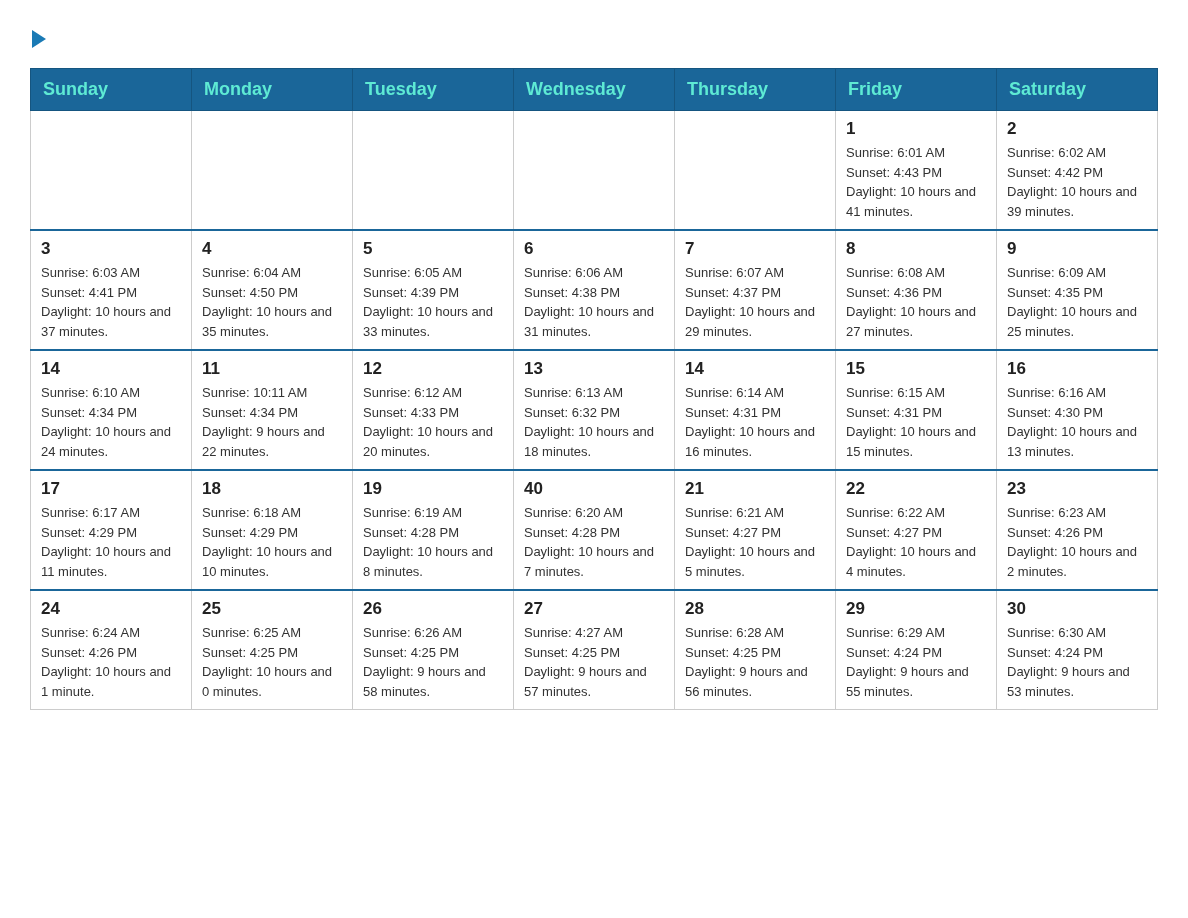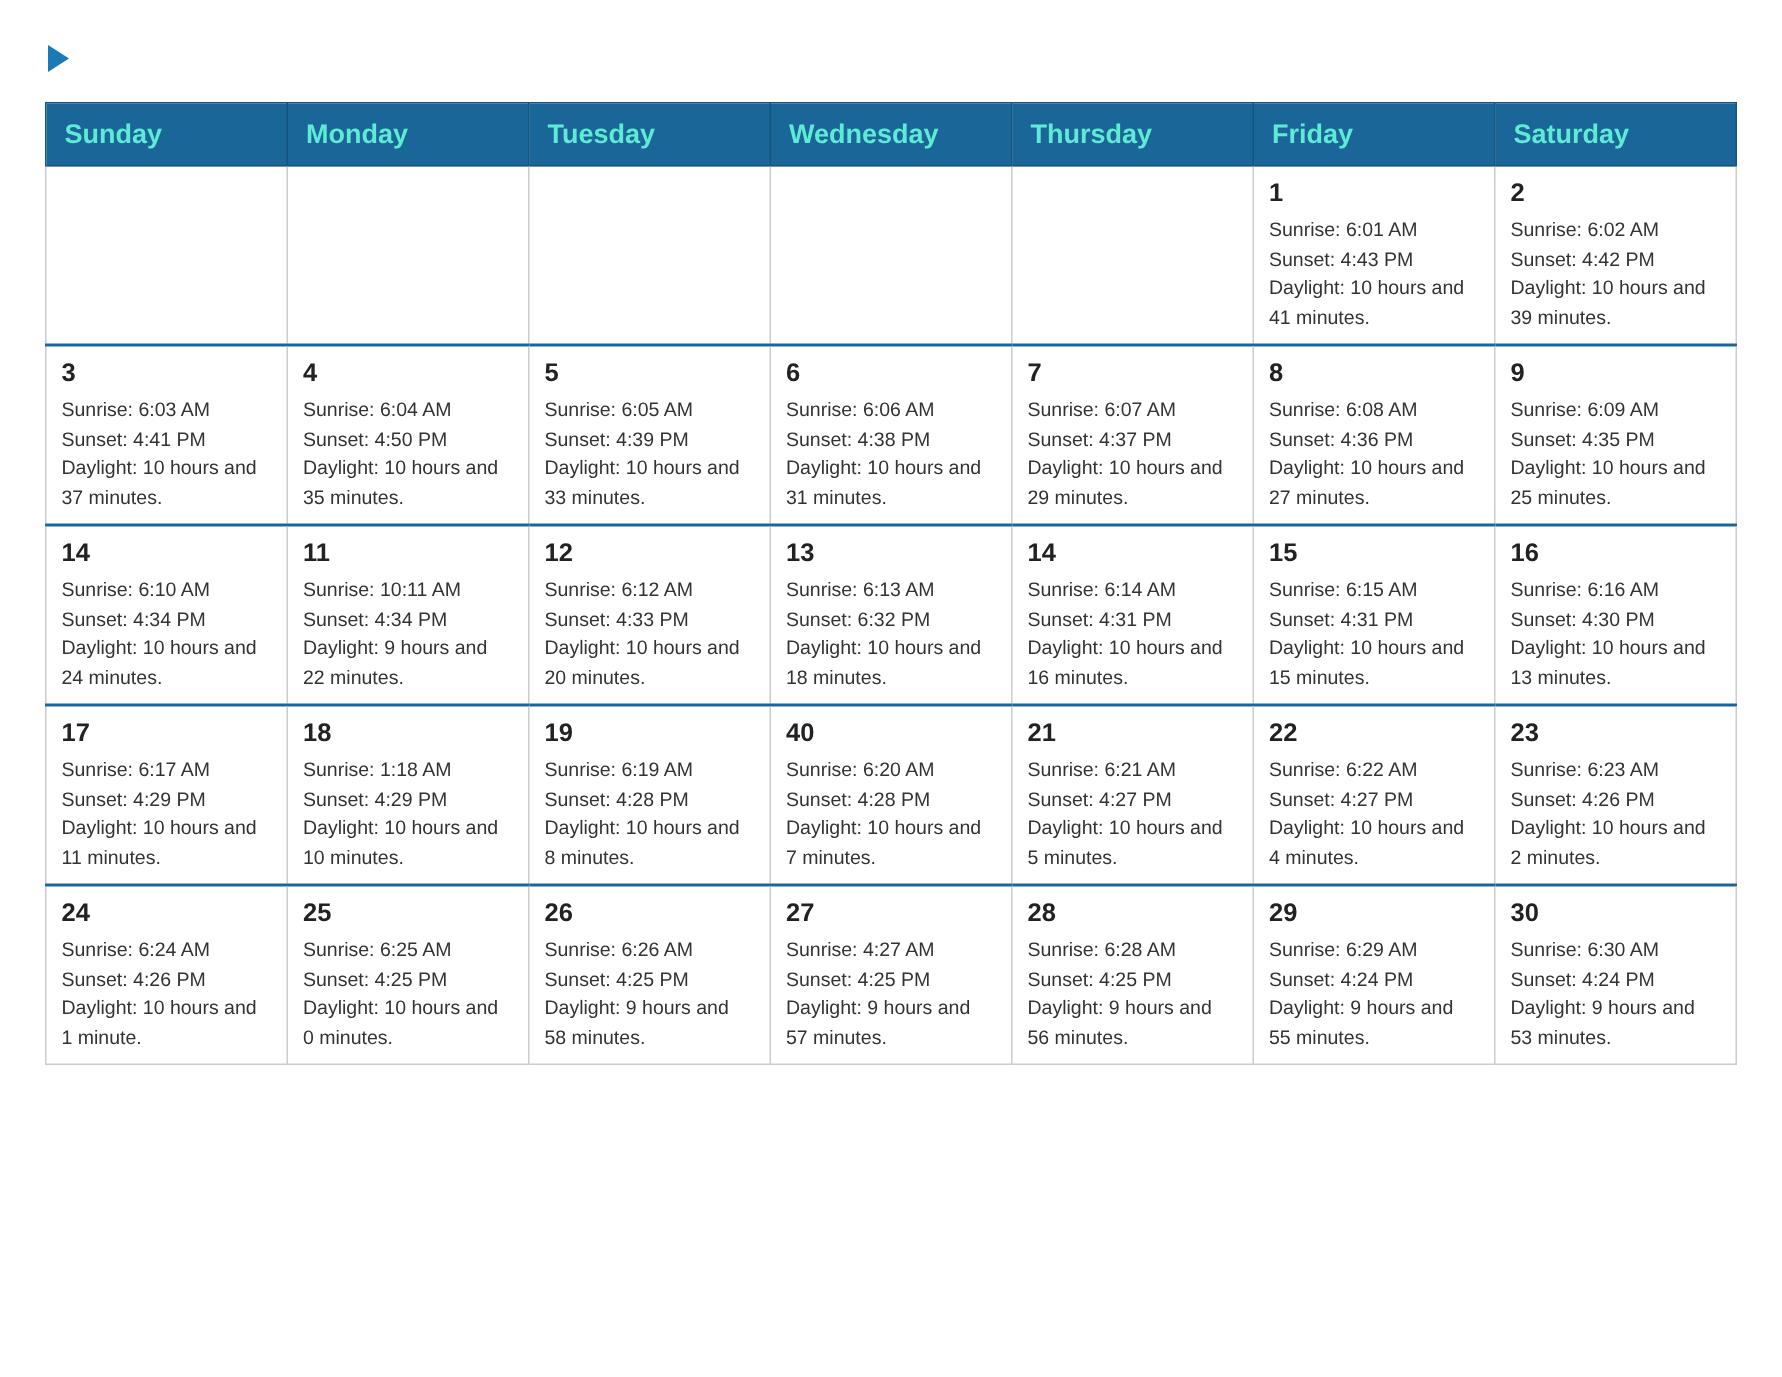--- a/index.html
+++ b/index.html
@@ -241,21 +241,21 @@
       </tr>
       <tr>
         <td>
           <span class="day-number">17</span>
           <div class="day-info">Sunrise: 6:17 AM</div>
           <div class="day-info">Sunset: 4:29 PM</div>
           <div class="day-info">Daylight: 10 hours and 11 minutes.</div>
         </td>
         <td>
           <span class="day-number">18</span>
-          <div class="day-info">Sunrise: 1:18 AM</div>
+          <div class="day-info">Sunrise: 6:18 AM</div>
           <div class="day-info">Sunset: 4:29 PM</div>
           <div class="day-info">Daylight: 10 hours and 10 minutes.</div>
         </td>
         <td>
           <span class="day-number">19</span>
           <div class="day-info">Sunrise: 6:19 AM</div>
           <div class="day-info">Sunset: 4:28 PM</div>
           <div class="day-info">Daylight: 10 hours and 8 minutes.</div>
         </td>
         <td>

